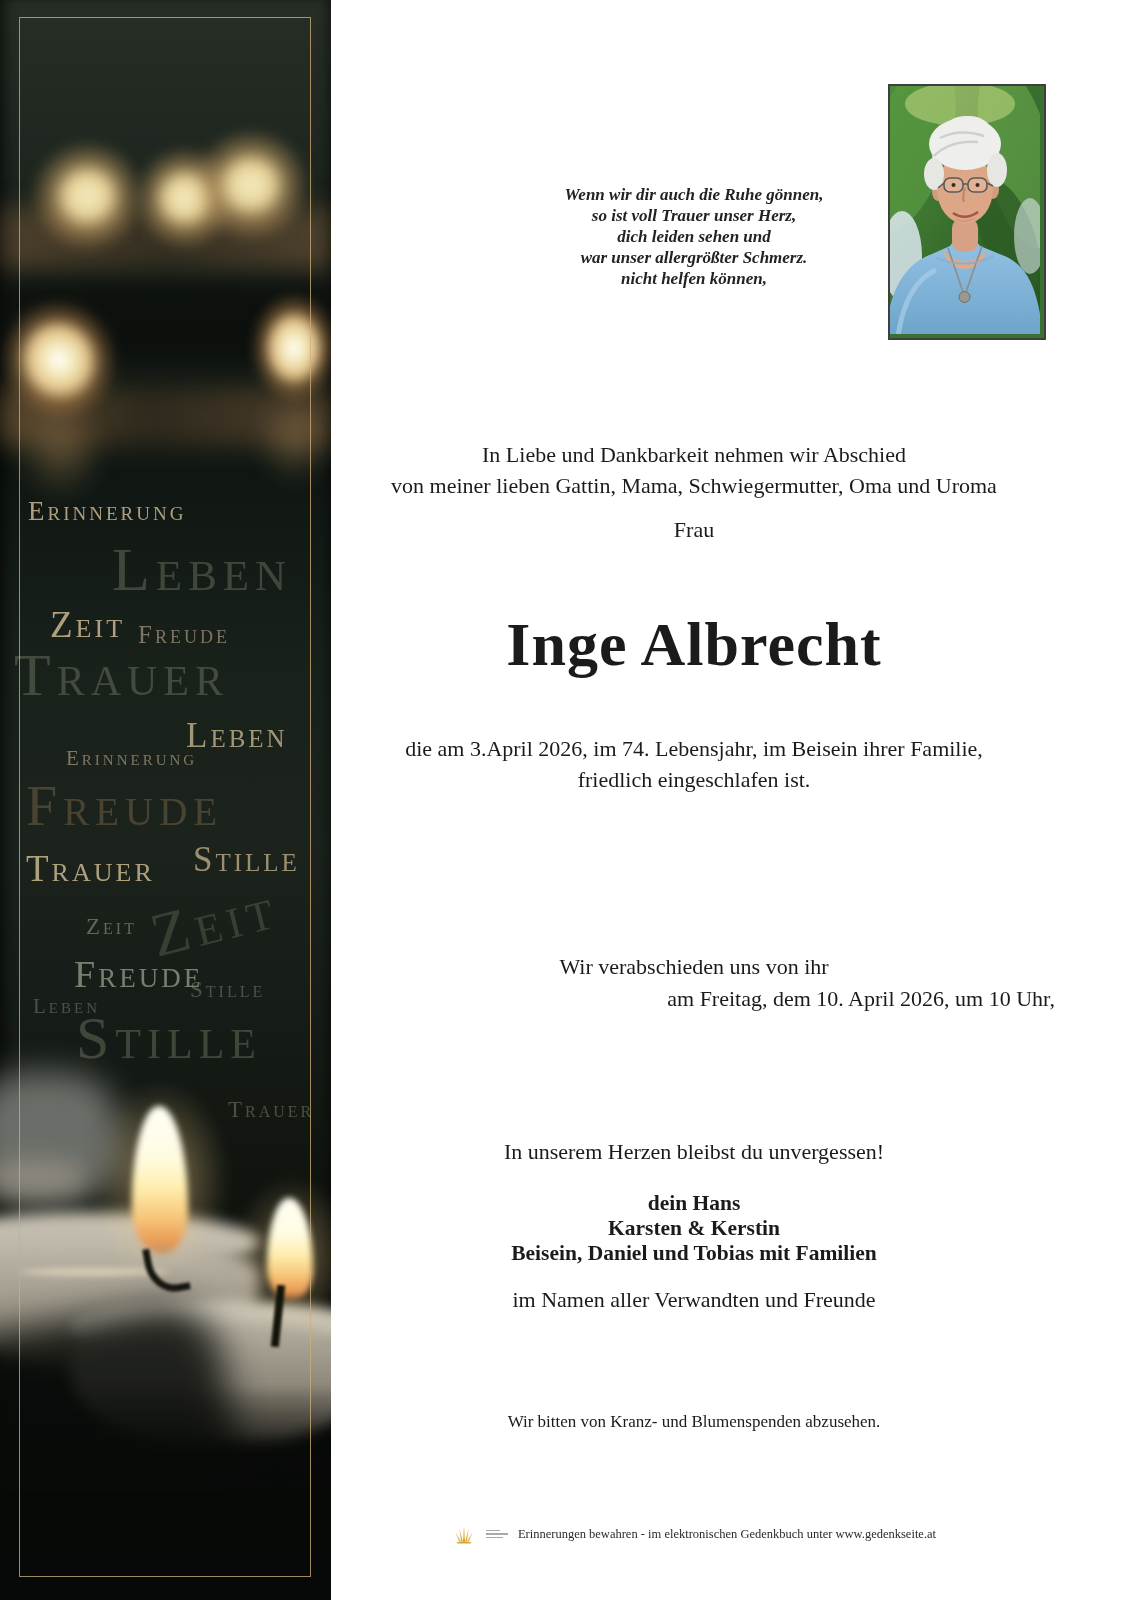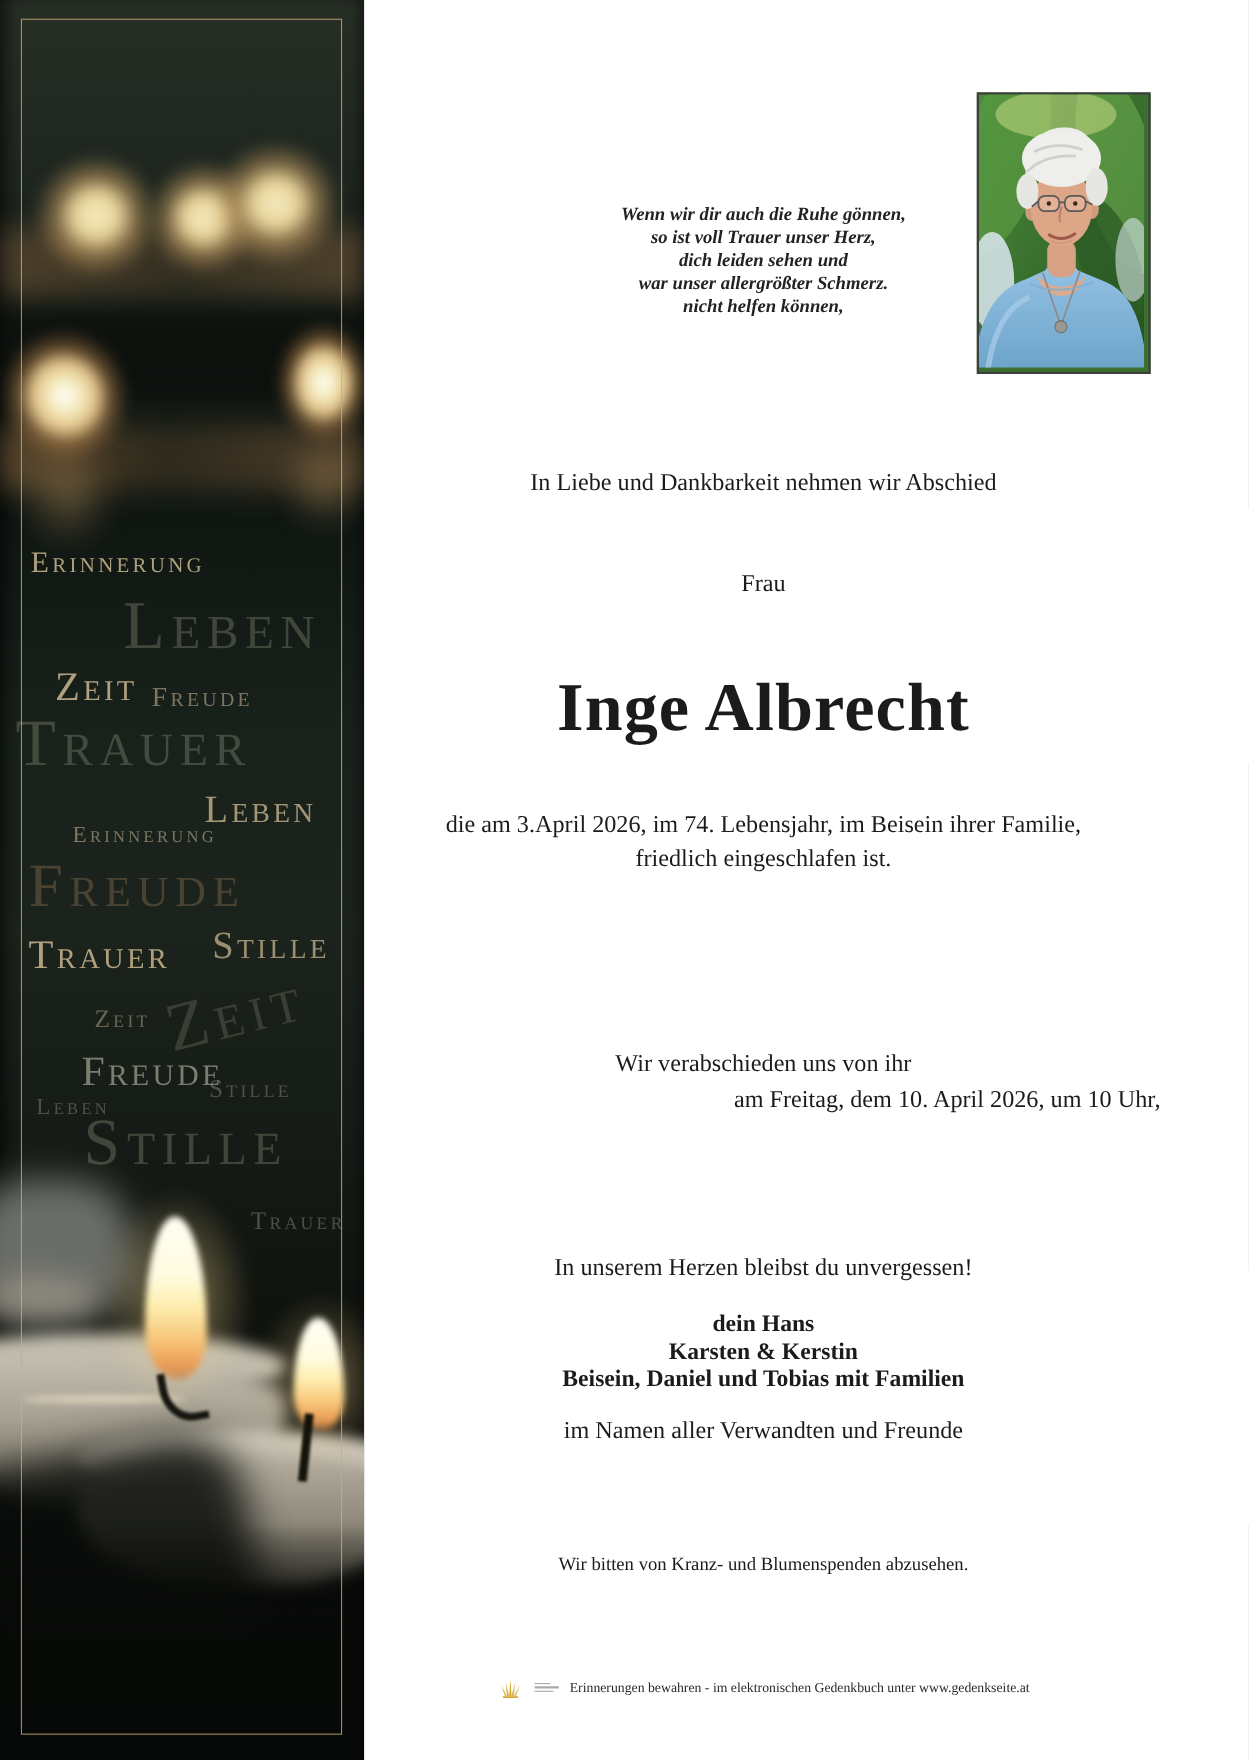--- a/index.html
+++ b/index.html
@@ -36,21 +36,21 @@
     border-radius:48% 52% 46% 54%/68% 72% 30% 32%;}
 
   
   .photo{position:absolute;left:888px;top:84px;width:154px;height:252px;margin:0;
          border:2px solid #3f3f3f;background:#3c7030;}
   .photo svg{display:block}
 
   
   .tc{position:absolute;left:333px;width:722px;text-align:center;}
   .poem{top:141px;font-size:17px;font-style:italic;font-weight:700;line-height:21px;color:#222;margin-top:43px;}
-  .intro{top:422px;font-size:22px;line-height:31px;}
+  .intro{top:439px;font-size:22px;line-height:31px;}
   .salutation{top:517px;font-size:22px;}
   .name{top:608px;font-size:62px;font-weight:700;letter-spacing:1px;margin:0;line-height:72px;}
   .death{top:733px;font-size:22px;line-height:31px;}
   .farewell{top:951px;font-size:22px;line-height:32px;}
   .bold{font-weight:400;text-align:right;}
   .remembrance{top:1139px;font-size:22px;}
   .mourners{top:1191px;font-size:21.5px;font-weight:700;line-height:25px;}
   .closing{top:1287px;font-size:22px;}
   .donation{top:1412px;font-size:17px;}
   .footer-row{top:1524px;display:flex;align-items:center;justify-content:center;gap:10px;font-size:12.5px;color:#2a2a2a;}
@@ -175,20 +175,21 @@
   <div class="tc poem">
     <div>Wenn wir dir auch die Ruhe gönnen,</div>
     <div>so ist voll Trauer unser Herz,</div>
     <div>dich leiden sehen und</div>
     <div>war unser allergrößter Schmerz.</div>
     <div>nicht helfen können,</div>
   </div>
 
   <div class="tc intro">
     <div>In Liebe und Dankbarkeit nehmen wir Abschied</div>
+    <div>von meiner lieben Gattin, Mama, Schwiegermutter, Oma und Uroma</div>
   </div>
 
   <div class="tc salutation">Frau</div>
 
   <h1 class="tc name">Inge Albrecht</h1>
 
   <div class="tc death">
     <div>die am 3.April 2026, im 74. Lebensjahr, im Beisein ihrer Familie,</div>
     <div>friedlich eingeschlafen ist.</div>
   </div>

